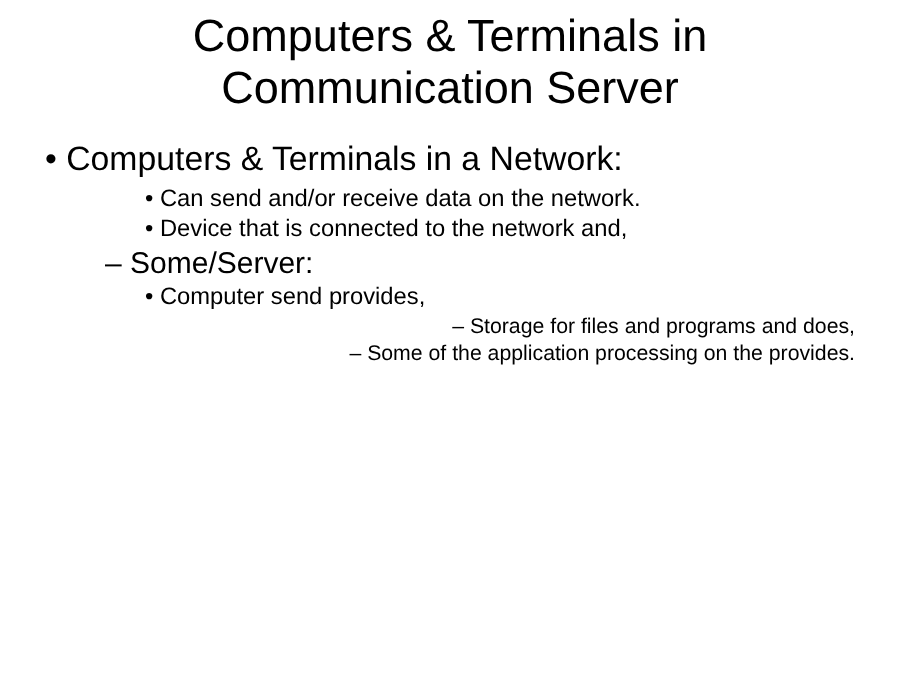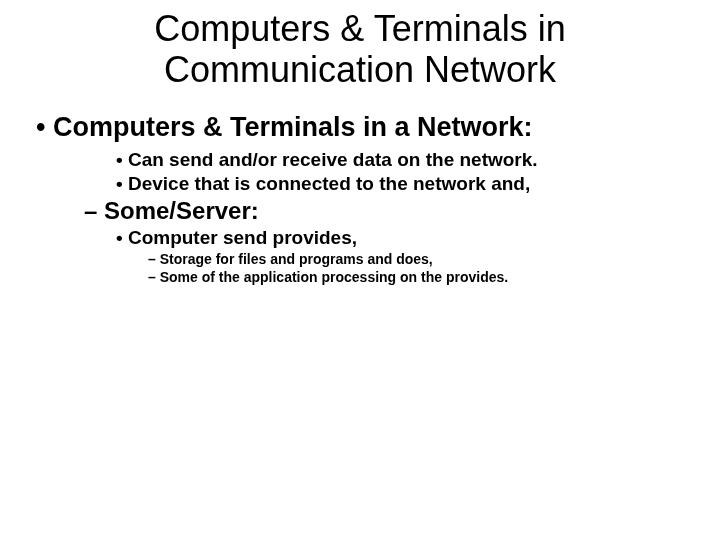--- a/index.html
+++ b/index.html
@@ -26,53 +26,53 @@
     text-align: center;
     font-size: 36px;
     line-height: 1.15;
     font-weight: normal;
   }
   .body {
     position: absolute;
     top: 108px;
     left: 36px;
     right: 36px;
-    font-weight: bold;
   }
   .lvl1 {
     font-size: 27px;
     margin: 4px 0 6px 0;
   }
   .lvl2 {
     font-size: 24px;
     margin: 2px 0 2px 48px;
   }
   .lvl3 {
     font-size: 19px;
     margin: 2px 0 2px 80px;
   }
   .lvl4 {
-    font-size: 14px;
+    font-size: 17px;
     margin: 2px 0 2px 112px;
+    text-align: right;
   }
   .bullet::before {
     content: "• ";
   }
   .dash::before {
     content: "– ";
   }
 </style>
 </head>
 <body>
 
 <div class="slide">
 
   <div class="title">
     <span>Computers &amp; Terminals in</span><br>
-    <span>Communication Network</span>
+    <span>Communication Server</span>
   </div>
 
   <div class="body">
 
     <div class="lvl1 bullet">
       <span>Computers &amp; Terminals in a Network:</span>
     </div>
 
 
     <div class="lvl3 bullet">

